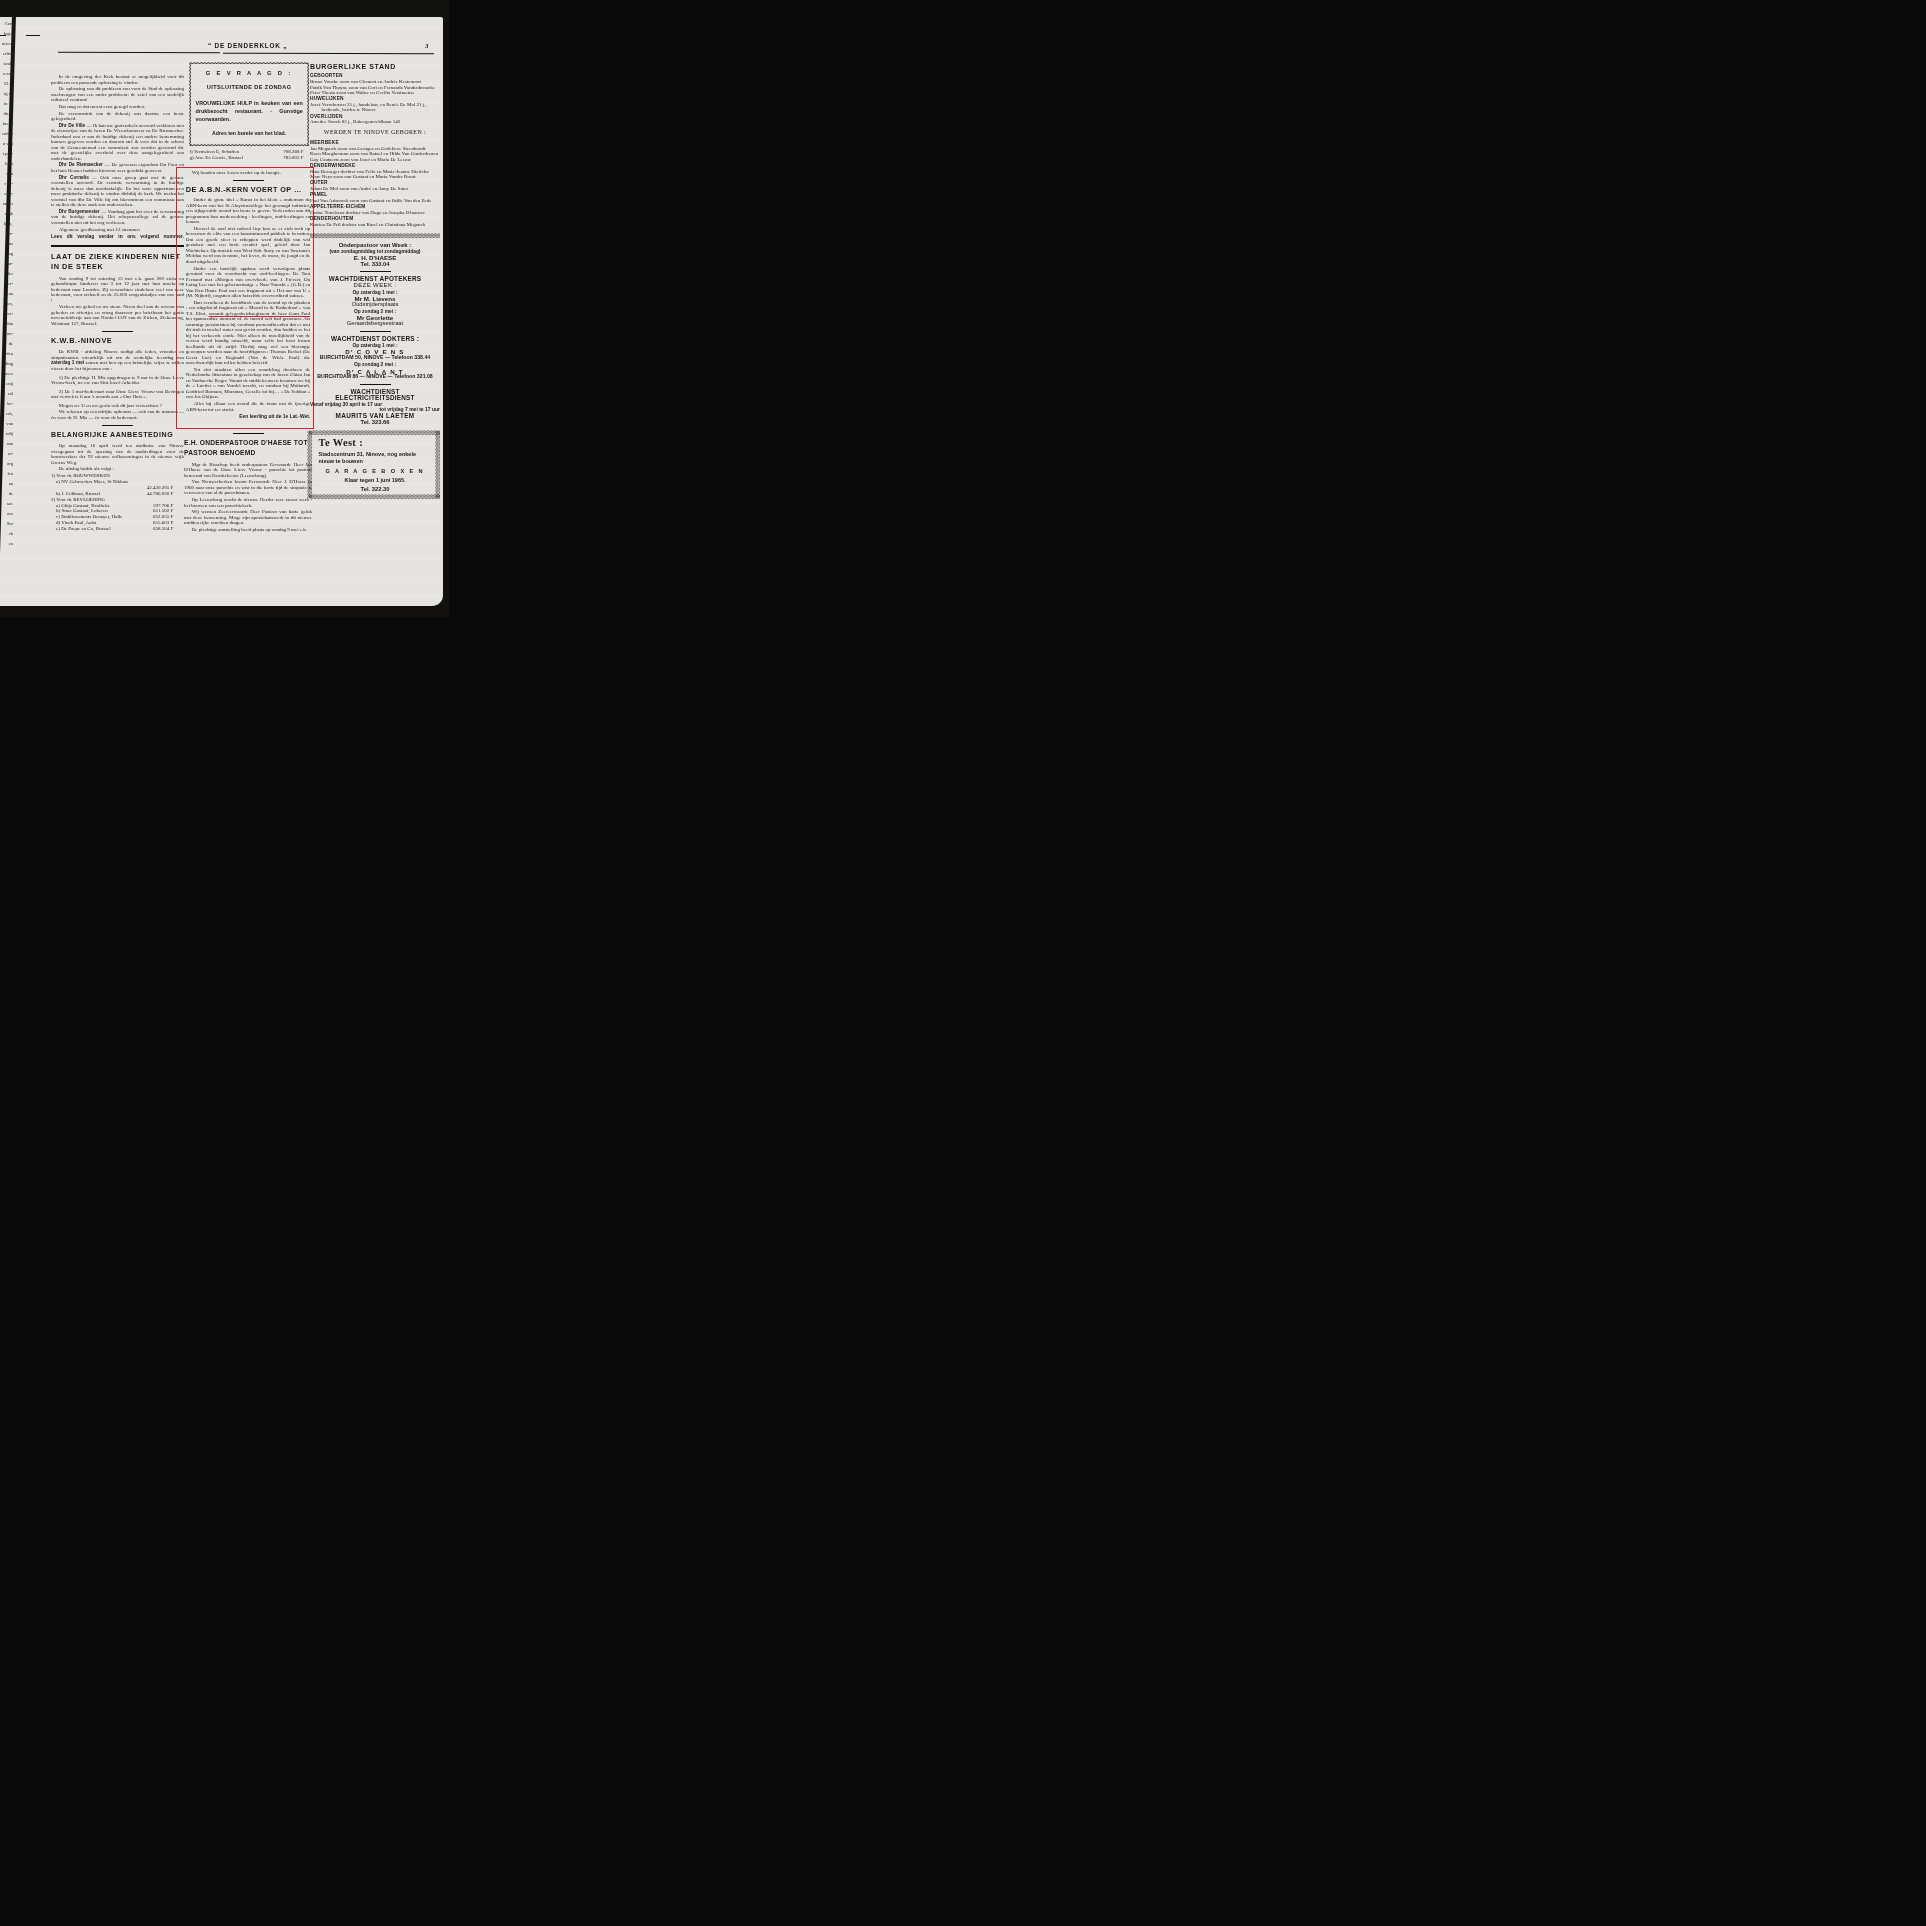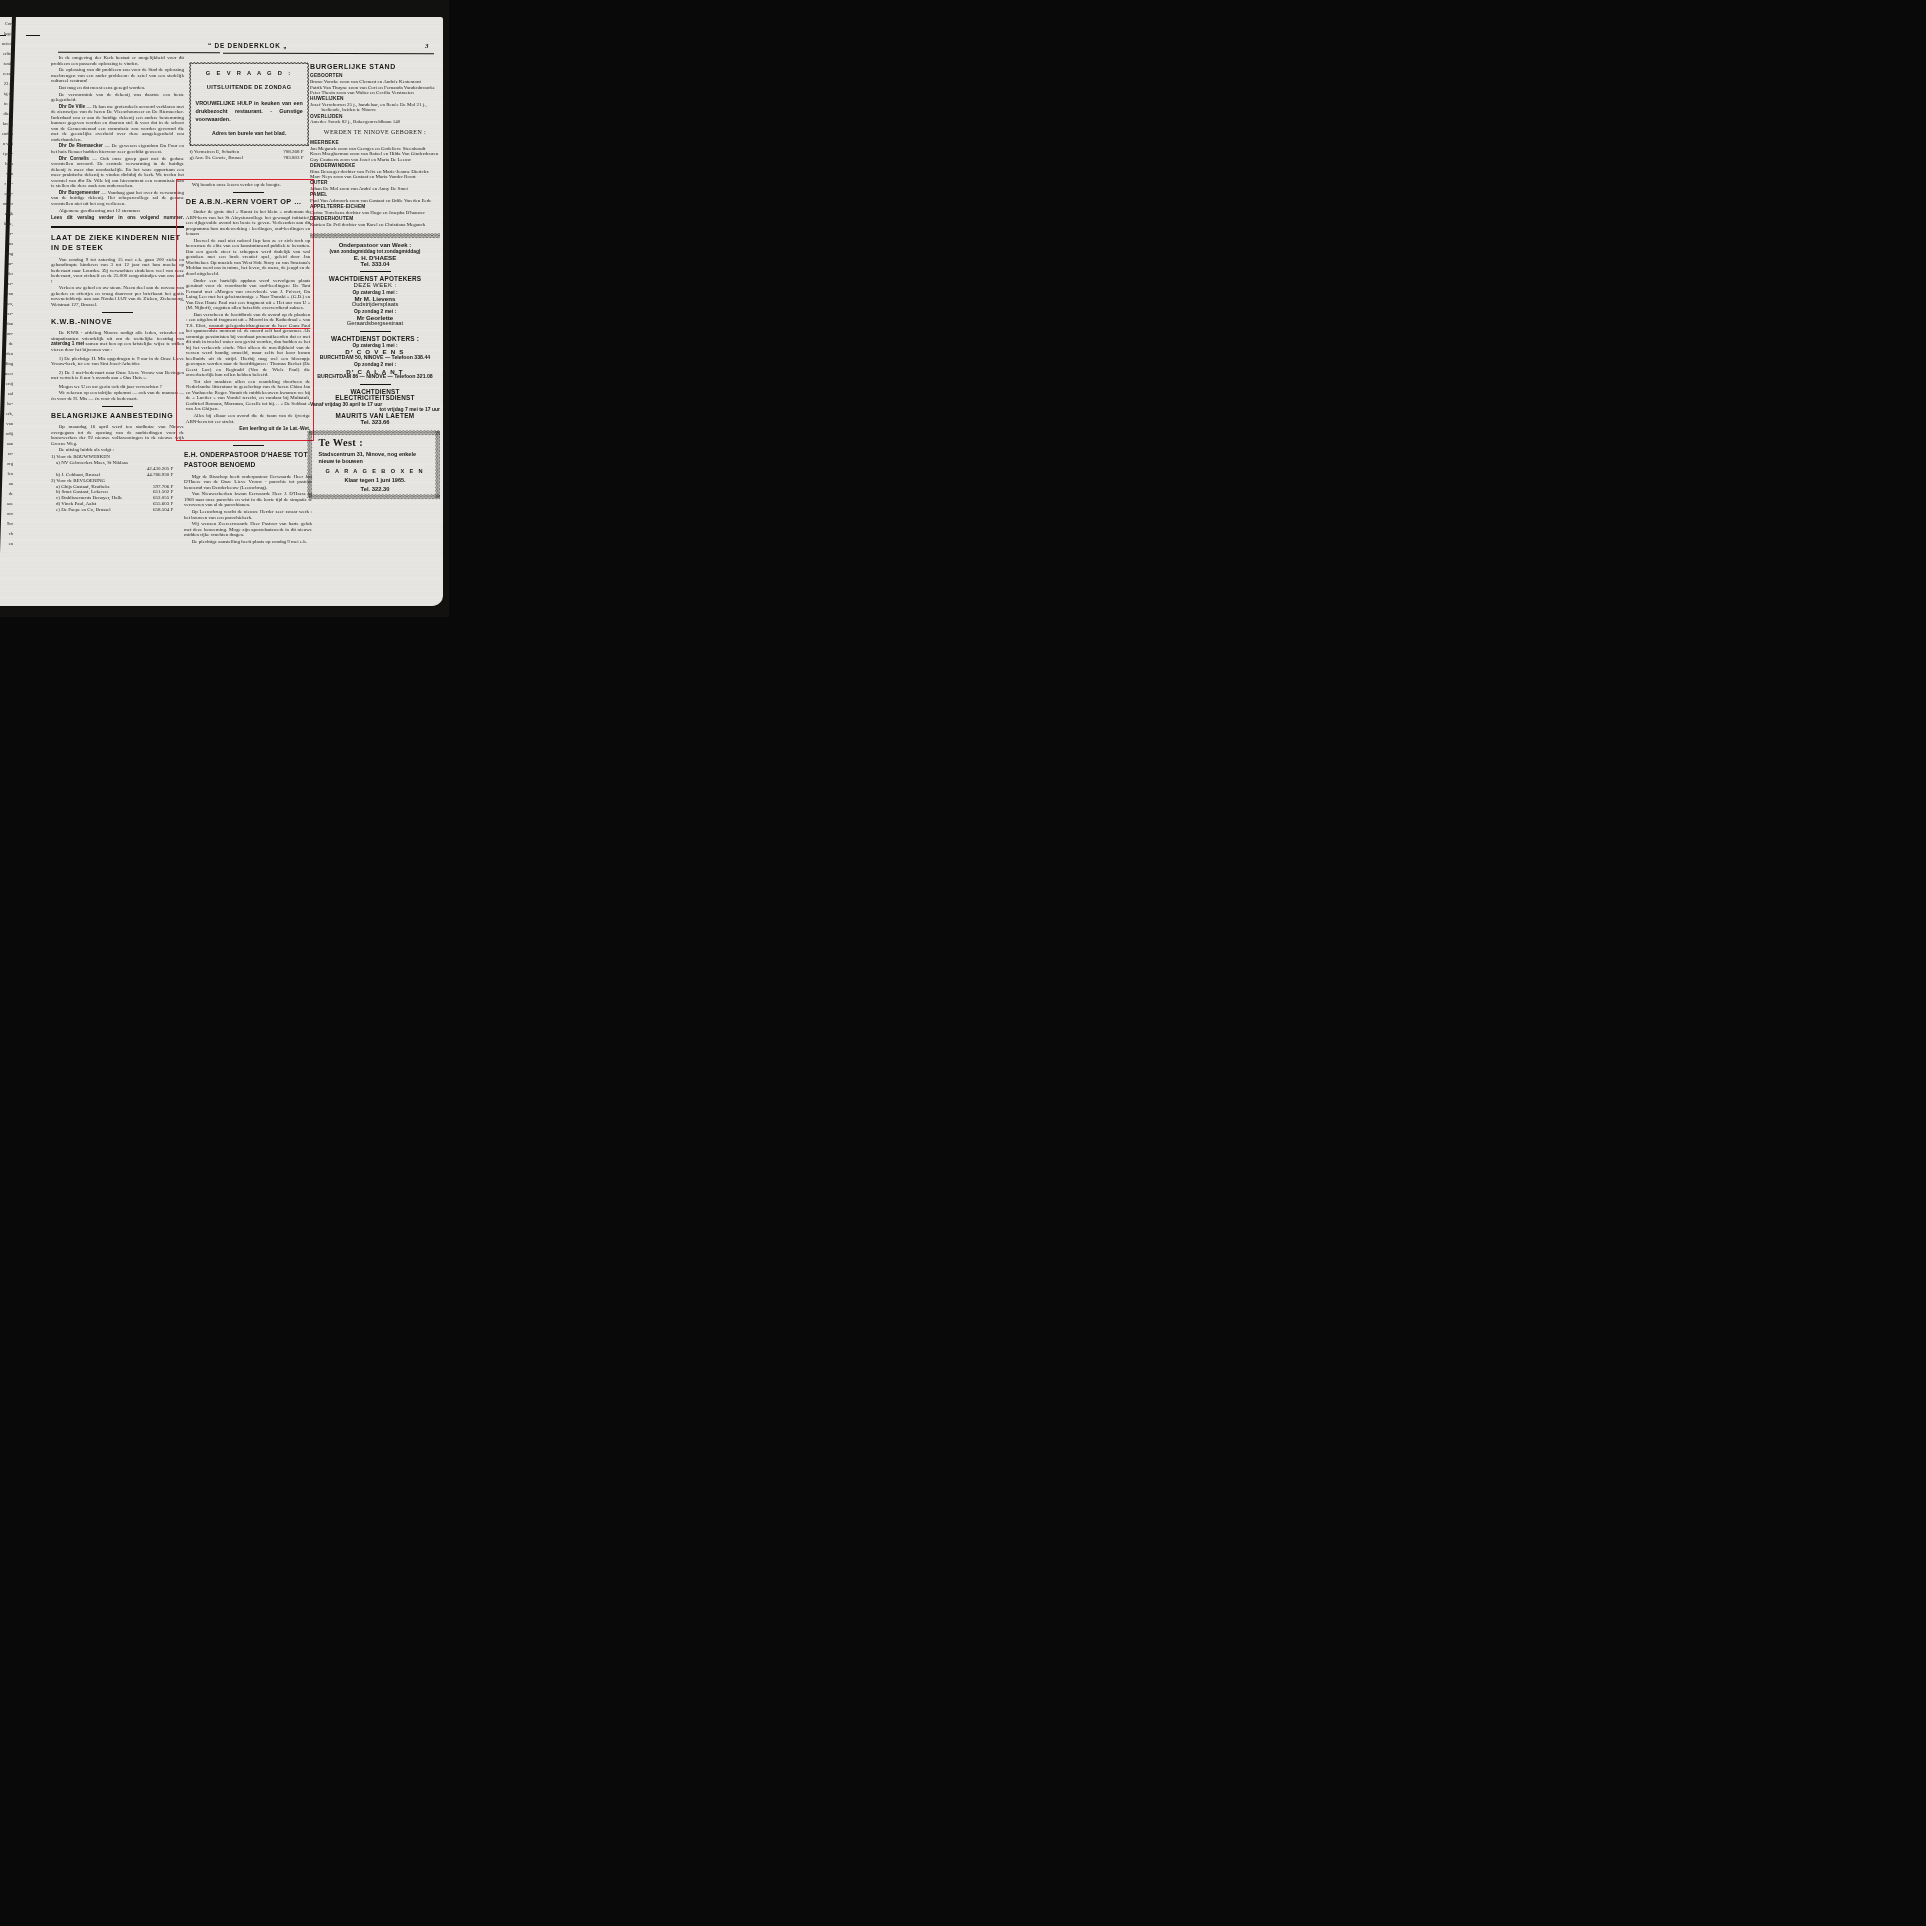--- a/index.html
+++ b/index.html
@@ -18,21 +18,21 @@
   .masthead{position:absolute;left:208px;top:42px;width:77px;font-family:"Liberation Sans",sans-serif;
             font-weight:700;font-size:6.4px;letter-spacing:0.8px;color:#181613;white-space:nowrap;}
   .pagenum{position:absolute;left:425px;top:42px;font-size:7px;font-weight:700;font-style:italic;}
   .hrule{position:absolute;background:#16140f;height:1px;}
   .r1{left:0;top:35px;width:6.2px;}
   .r2{left:26px;top:35px;width:14.3px;}
   .r3{left:58px;top:52px;width:162px;transform:rotate(.15deg);}
   .r4{left:223px;top:53px;width:211px;transform:rotate(.2deg);}
 
   .col{position:absolute;text-align:justify;}
-  .col-left{left:51px;top:55px;width:133px;font-size:5px;line-height:5.5px;}
+  .col-left{left:51px;top:74px;width:133px;font-size:5px;line-height:5.5px;}
   .col-mid{left:184px;top:59px;width:128px;font-size:5px;line-height:5.5px;}
   .col-right{left:310px;top:64px;width:130px;font-size:5px;line-height:5.4px;}
 
   p.para{margin:0 0 1.2px 0;text-indent:7.7px;}
   p.para b{font-family:"Liberation Sans",sans-serif;font-size:4.7px;}
   .readmore{font-family:"Liberation Sans",sans-serif;font-weight:700;font-size:4.9px;
             margin-top:2.3px;text-align:justify;text-align-last:justify;}
   .thickrule{height:2.3px;background:#15130e;margin:5.4px 0 4.6px 0;}
   .minirule{width:31px;height:1px;background:#15130e;margin:4.2px auto;}
   h2.sec{font-family:"Liberation Sans",sans-serif;font-weight:700;font-size:7.3px;letter-spacing:0.6px;
@@ -44,21 +44,21 @@
   .rrow .ra{white-space:nowrap;}
 
   .adbox{position:relative;margin:3.9px 3.9px 0 6.2px;padding:7.7px 5.4px 9.2px 5.4px;
          font-family:"Liberation Sans",sans-serif;font-weight:700;text-align:center;}
   .adbox .l1{font-size:5.8px;letter-spacing:2.3px;margin-bottom:8.5px;}
   .adbox .l2{font-size:5.6px;letter-spacing:0.4px;margin-bottom:9.2px;}
   .adbox .body{font-size:5.4px;line-height:8px;text-align:justify;margin-bottom:7.7px;}
   .adbox .foot{font-size:5.2px;}
 
   .tender{margin-top:3.5px;padding:0 8.5px 0 5.4px;}
-  .redframe{border:1.2px solid #df1c2b;margin:18px -2.3px 0 -7.7px;padding:1.5px 3.1px 3.9px 8.5px;}
+  .redframe{border:1.2px solid #df1c2b;margin:6px -2.3px 0 -7.7px;padding:1.5px 3.1px 3.9px 8.5px;}
   .update{text-indent:6.2px;margin:0.8px 0 0 0;}
   .abn-title{font-family:"Liberation Sans",sans-serif;font-weight:700;font-size:7.3px;letter-spacing:0.4px;
              text-align:left;margin:6.2px 0 4.6px 0;}
   .mark-red{text-decoration:underline;text-decoration-color:#df1c2b;text-decoration-thickness:1px;
             text-underline-offset:1.3px;}
   .signature{font-family:"Liberation Sans",sans-serif;font-weight:700;font-size:4.9px;
              text-align:right;margin-top:1.5px;}
   .dh-title{font-family:"Liberation Sans",sans-serif;font-weight:700;font-size:6.7px;letter-spacing:0.2px;
             line-height:1.45;text-align:left;margin:3.1px 0 3.9px 0;}
 

